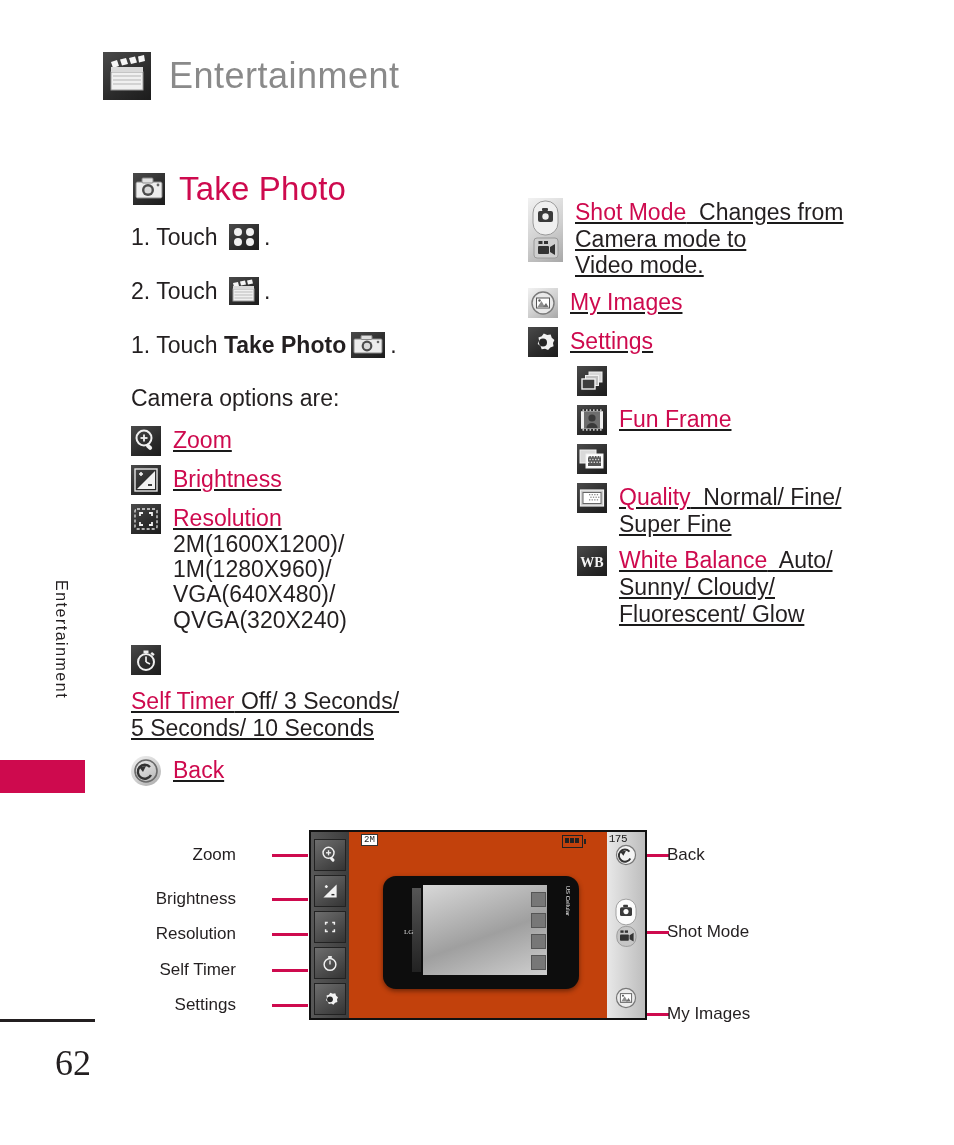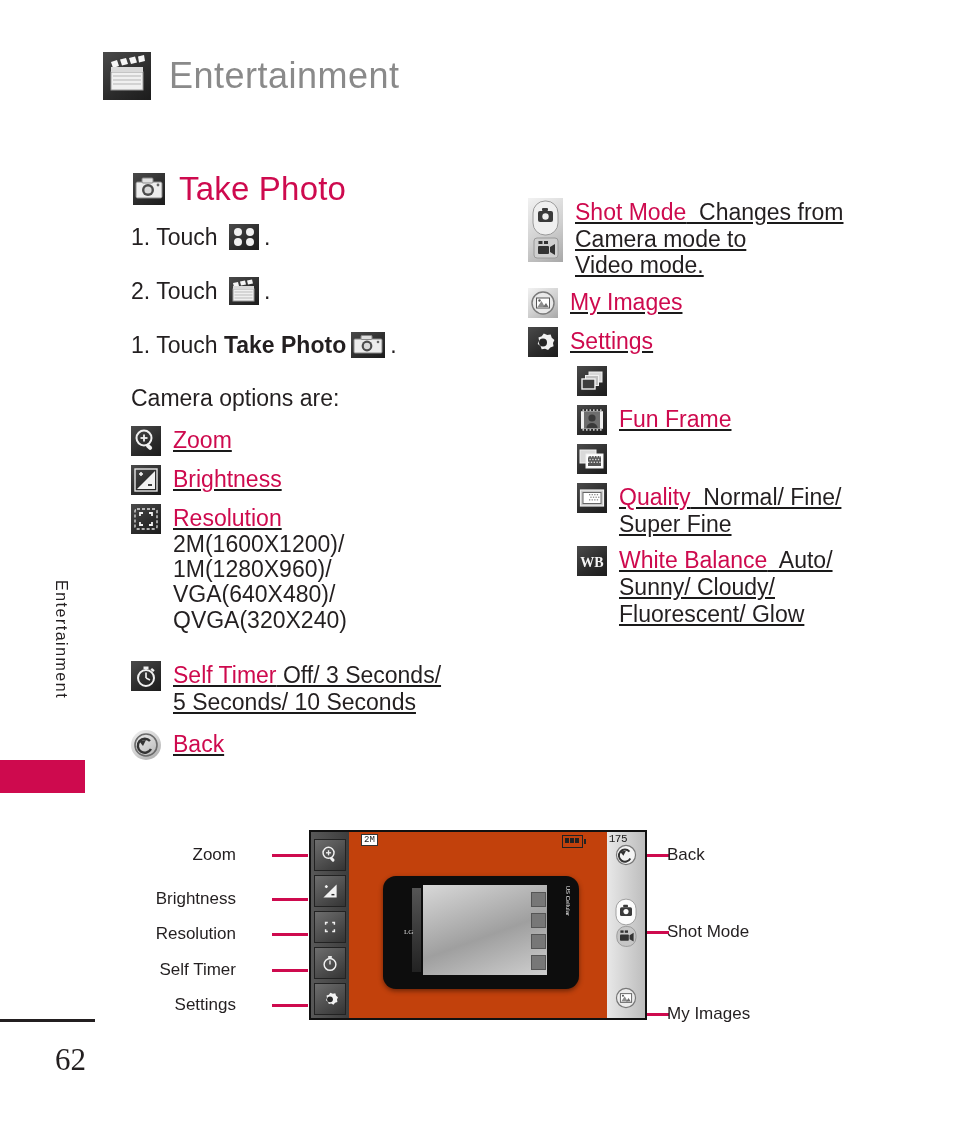--- a/index.html
+++ b/index.html
@@ -19,21 +19,21 @@
   .side-block{
     position:absolute;left:0px;top:760px;width:85px;height:33px;
     background:#CE0A4E;
   }
   .bottom-rule{
     position:absolute;left:0px;top:1019px;width:95px;height:3px;
     background:#231f20;
   }
   .page-num{
     position:absolute;left:55px;top:1042px;
-    font-size:31px;color:#231f20;font-family:"Liberation Serif",serif;text-align:center;
+    font-size:36px;color:#231f20;font-family:"Liberation Serif",serif;text-align:center;
   }
 
   
   .header{position:absolute;left:103px;top:52px;display:flex;align-items:center;gap:18px;}
   .header-title{font-size:36px;color:#8a8a8a;font-weight:400;letter-spacing:.5px;}
 
   
   .ico{
     display:inline-block;vertical-align:middle;
     background:linear-gradient(145deg,#4a4a4a 0%,#2b2b2b 60%,#1c1c1c 100%);
@@ -238,21 +238,21 @@
             <path d="M21 18 L21 21 L18 21"></path>
         </g>
       </svg>
     </span>
     <span class="opt-body">
       <span class="opt-name">Resolution</span><br>
       <span class="opt-val" style="display:inline-block;line-height:1.1;">2M(1600X1200)/<br>1M(1280X960)/<br>VGA(640X480)/<br>QVGA(320X240)</span>
     </span>
   </div>
 
-  <div class="opt" style="margin-top:28px;">
+  <div class="opt" style="margin-top:12px;flex-direction:column;">
     <span class="ico" style="width:30px;height:30px;">
       <svg width="30" height="30" viewBox="0 0 30 30">
         <circle cx="15" cy="17" r="8" fill="none" stroke="#f0f0f0" stroke-width="2"></circle>
         <line x1="15" y1="17" x2="15" y2="11.5" stroke="#f0f0f0" stroke-width="1.7"></line>
         <line x1="15" y1="17" x2="19" y2="19" stroke="#f0f0f0" stroke-width="1.5"></line>
         <rect x="12.5" y="5.5" width="5" height="2.6" fill="#f0f0f0"></rect>
         <rect x="21" y="7" width="3.5" height="2.4" fill="#f0f0f0" transform="rotate(40 21 7)"></rect>
       </svg>
     </span>
     <span class="opt-body">

